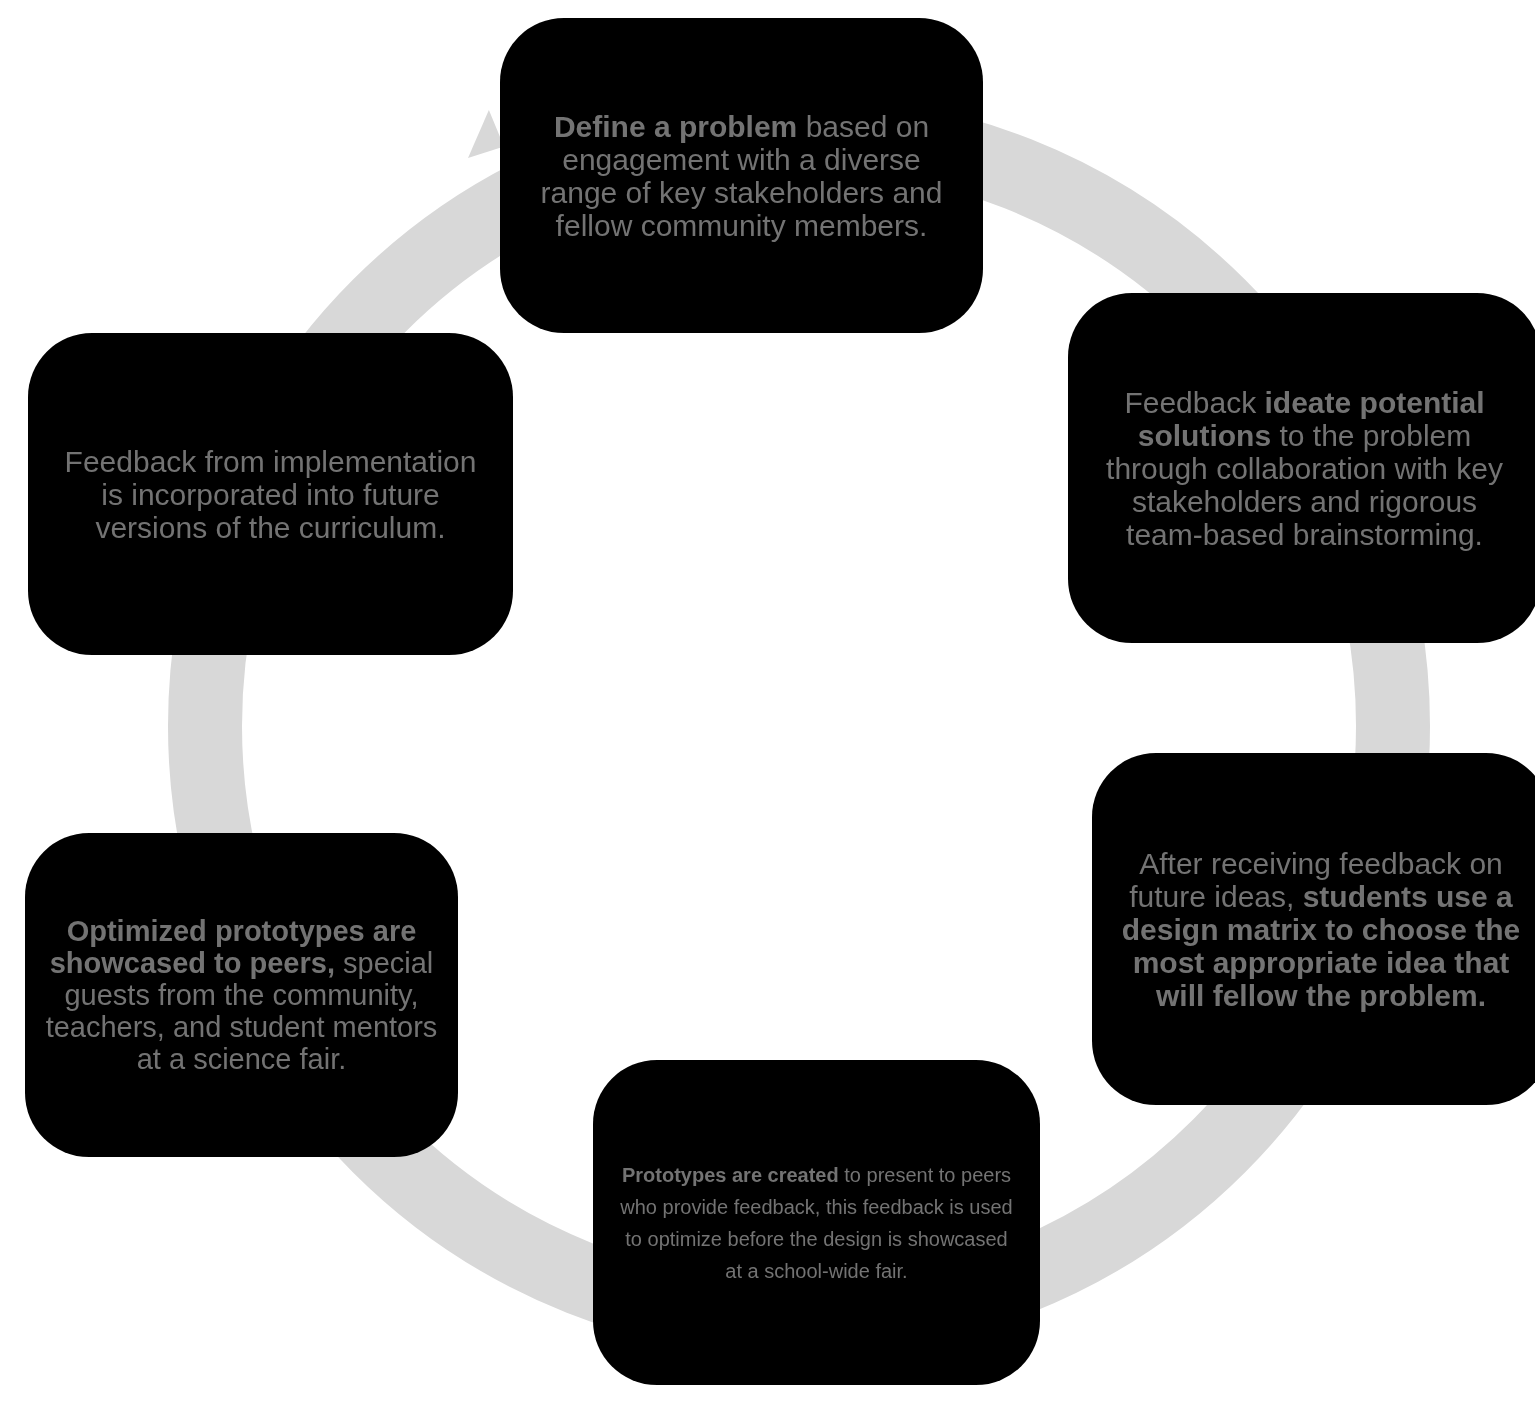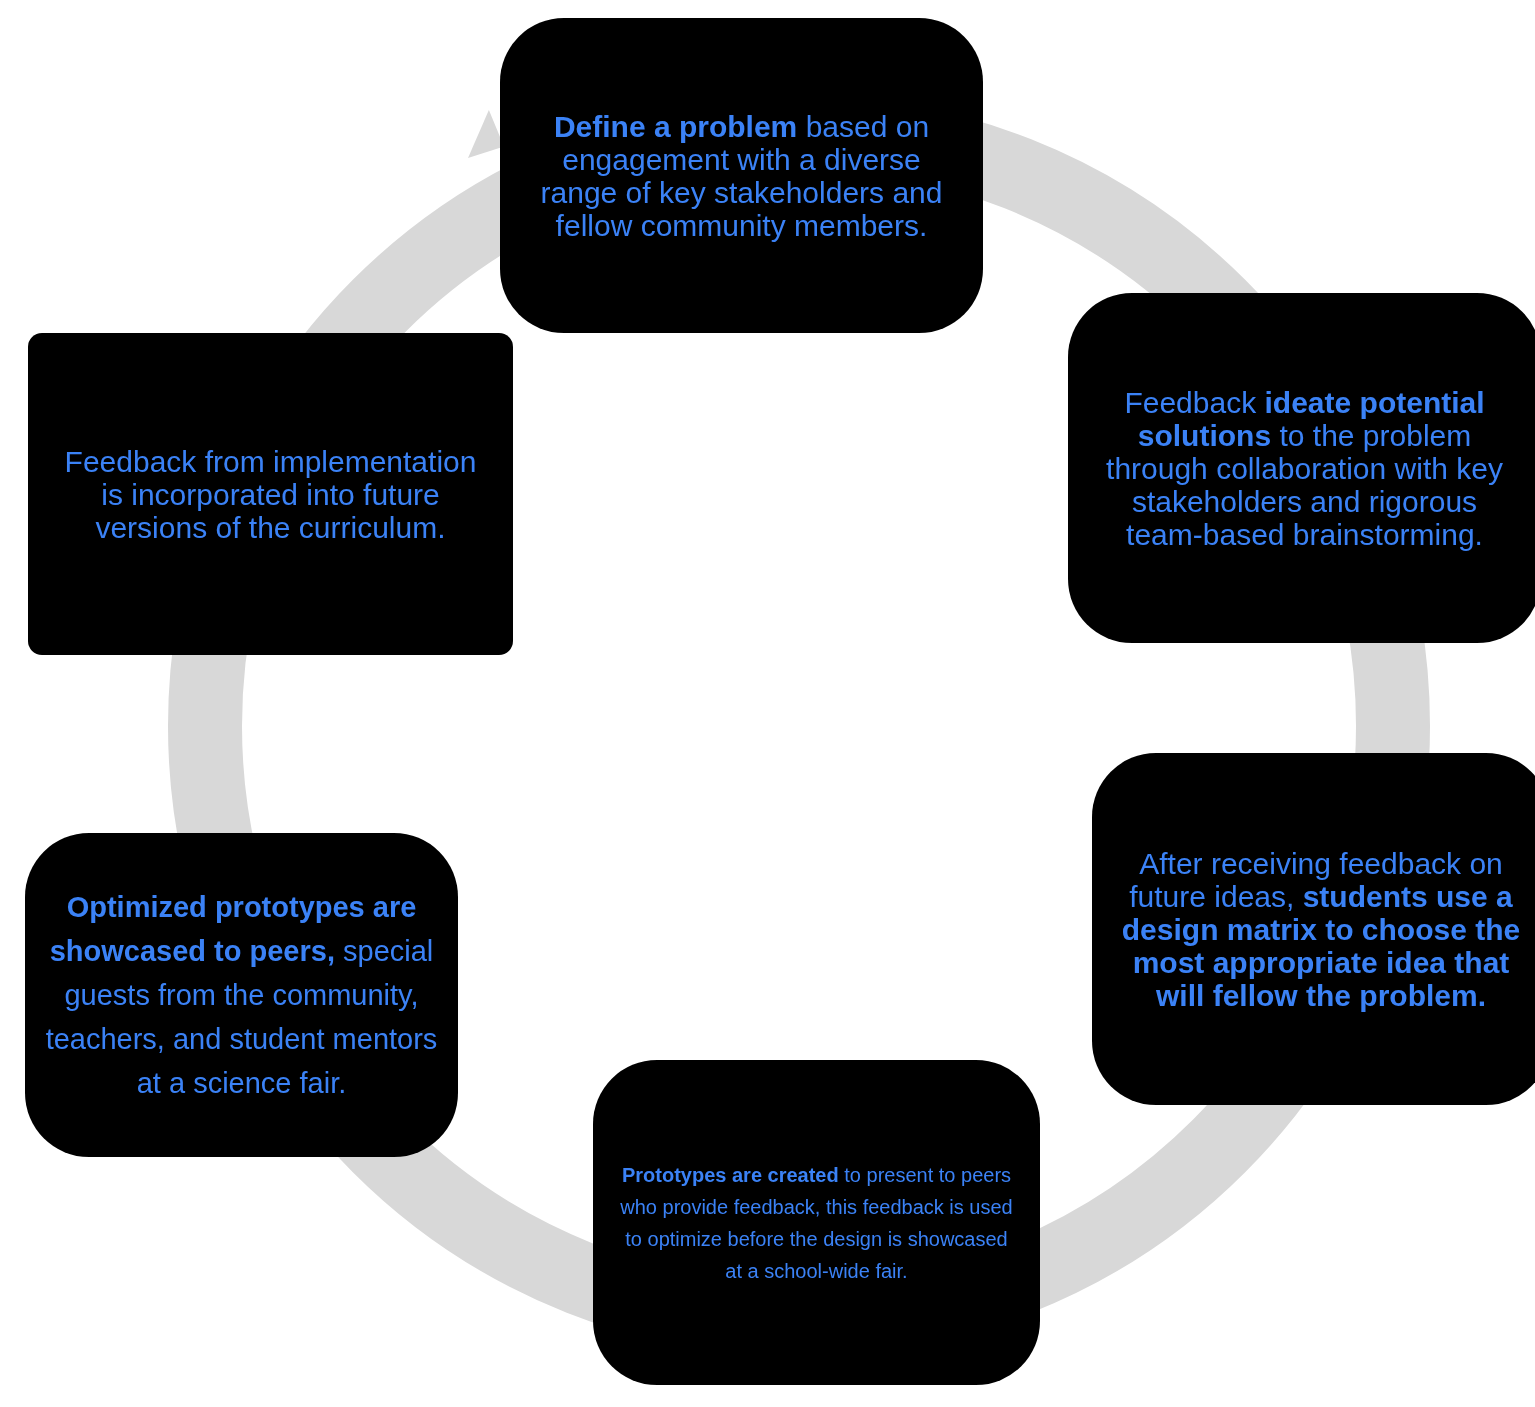--- a/index.html
+++ b/index.html
@@ -32,37 +32,37 @@
     width: 36px;
     height: 48px;
     background: #d8d8d8;
     clip-path: polygon(58% 0%, 0% 100%, 100% 76%);
     z-index: 1;
   }
   .step {
     position: absolute;
     background: #000000;
     border-radius: 64px;
-    color: #3b82f6;
+    color: #737373;
     display: flex;
     align-items: center;
     justify-content: center;
     text-align: center;
     z-index: 2;
     font-size: 30px;
     line-height: 33px;
   }
   .step p { margin: 0; }
   .step .bold { font-weight: bold; }
   .b1 { left: 500px; top:  18px; width: 427px; height: 315px; padding: 0 28px; }
   .b2 { left: 1068px; top: 293px; width: 429px; height: 350px; padding: 0 22px; }
   .b3 { left: 1092px; top: 753px; width: 418px; height: 352px; padding: 0 20px; }
   .b4 { left: 593px; top: 1060px; width: 395px; height: 325px; padding: 0 26px; font-size: 20px; line-height: 32px; }
-  .b5 { left: 25px; top: 833px; width: 397px; height: 324px; padding: 0 18px; font-size: 29px; line-height: 44px; }
-  .b6 { left: 28px; top: 333px; width: 417px; height: 322px; padding: 0 34px; border-radius: 14px; }
+  .b5 { left: 25px; top: 833px; width: 397px; height: 324px; padding: 0 18px; font-size: 29px; line-height: 32px; }
+  .b6 { left: 28px; top: 333px; width: 417px; height: 322px; padding: 0 34px; }
 </style>
 </head>
 <body>
 
 <div class="canvas">
 
   <div class="ring"></div>
   <div class="arrow-tip"></div>
 
   <div class="step b1">

